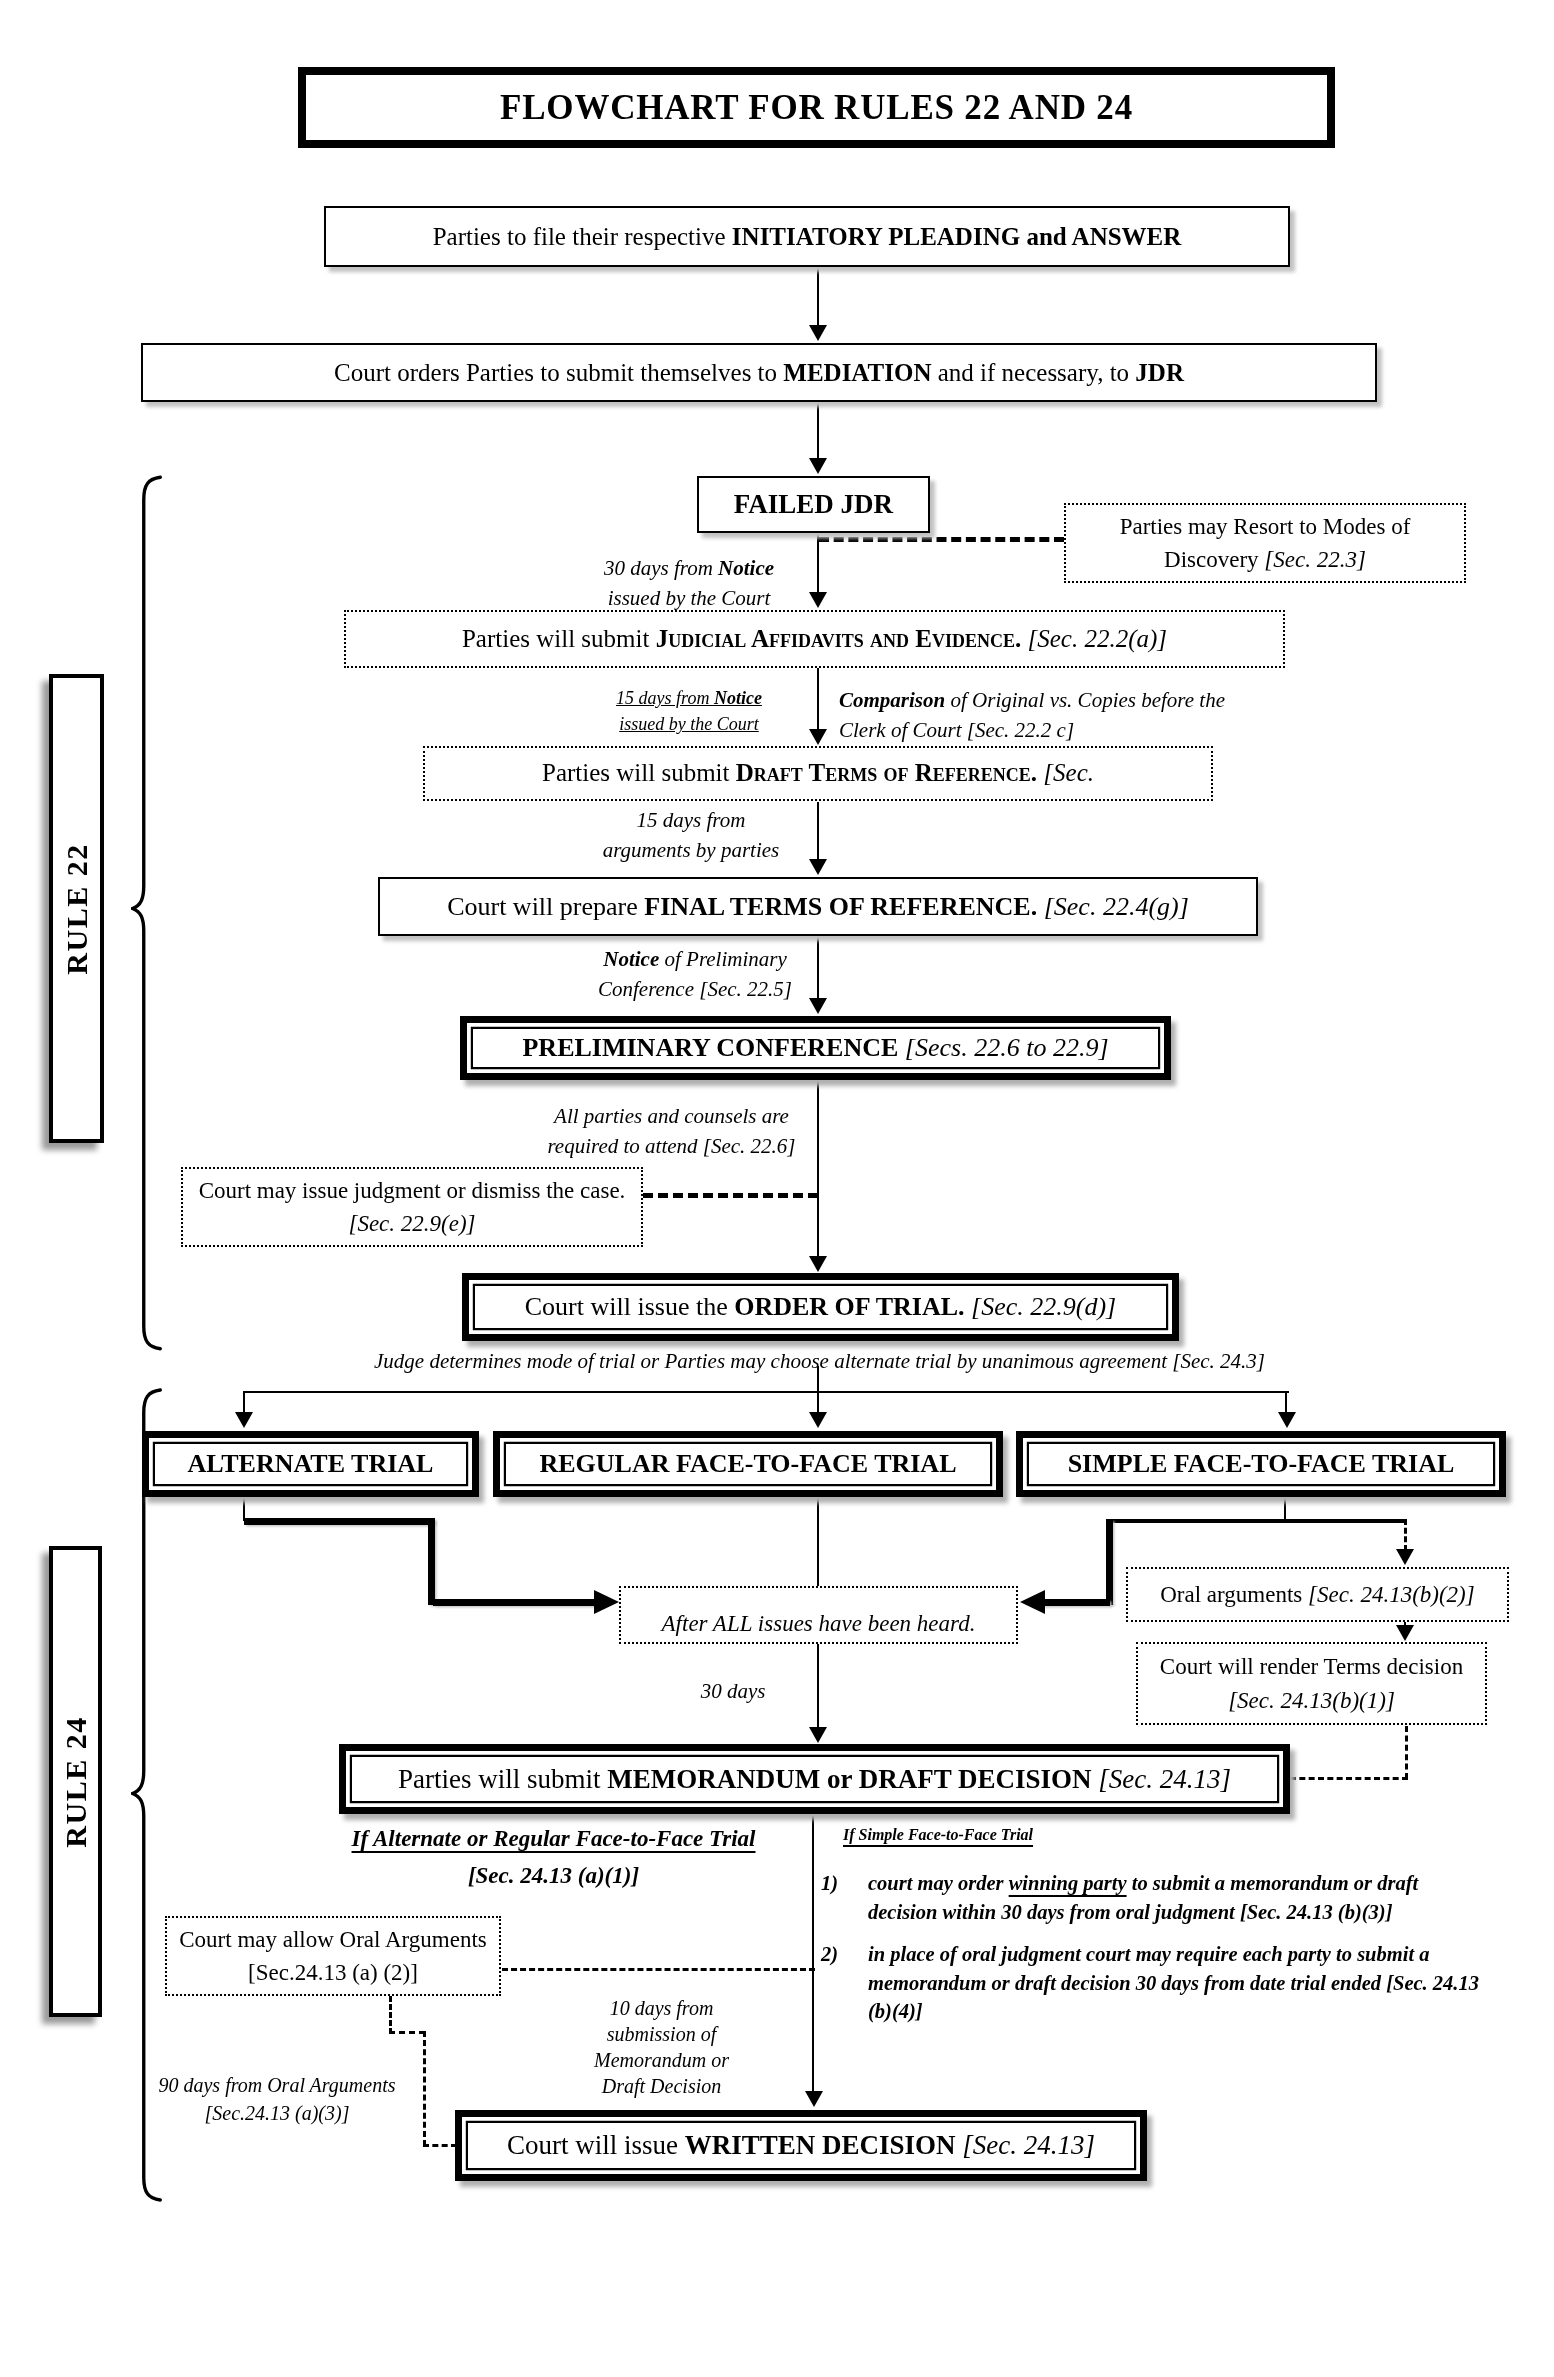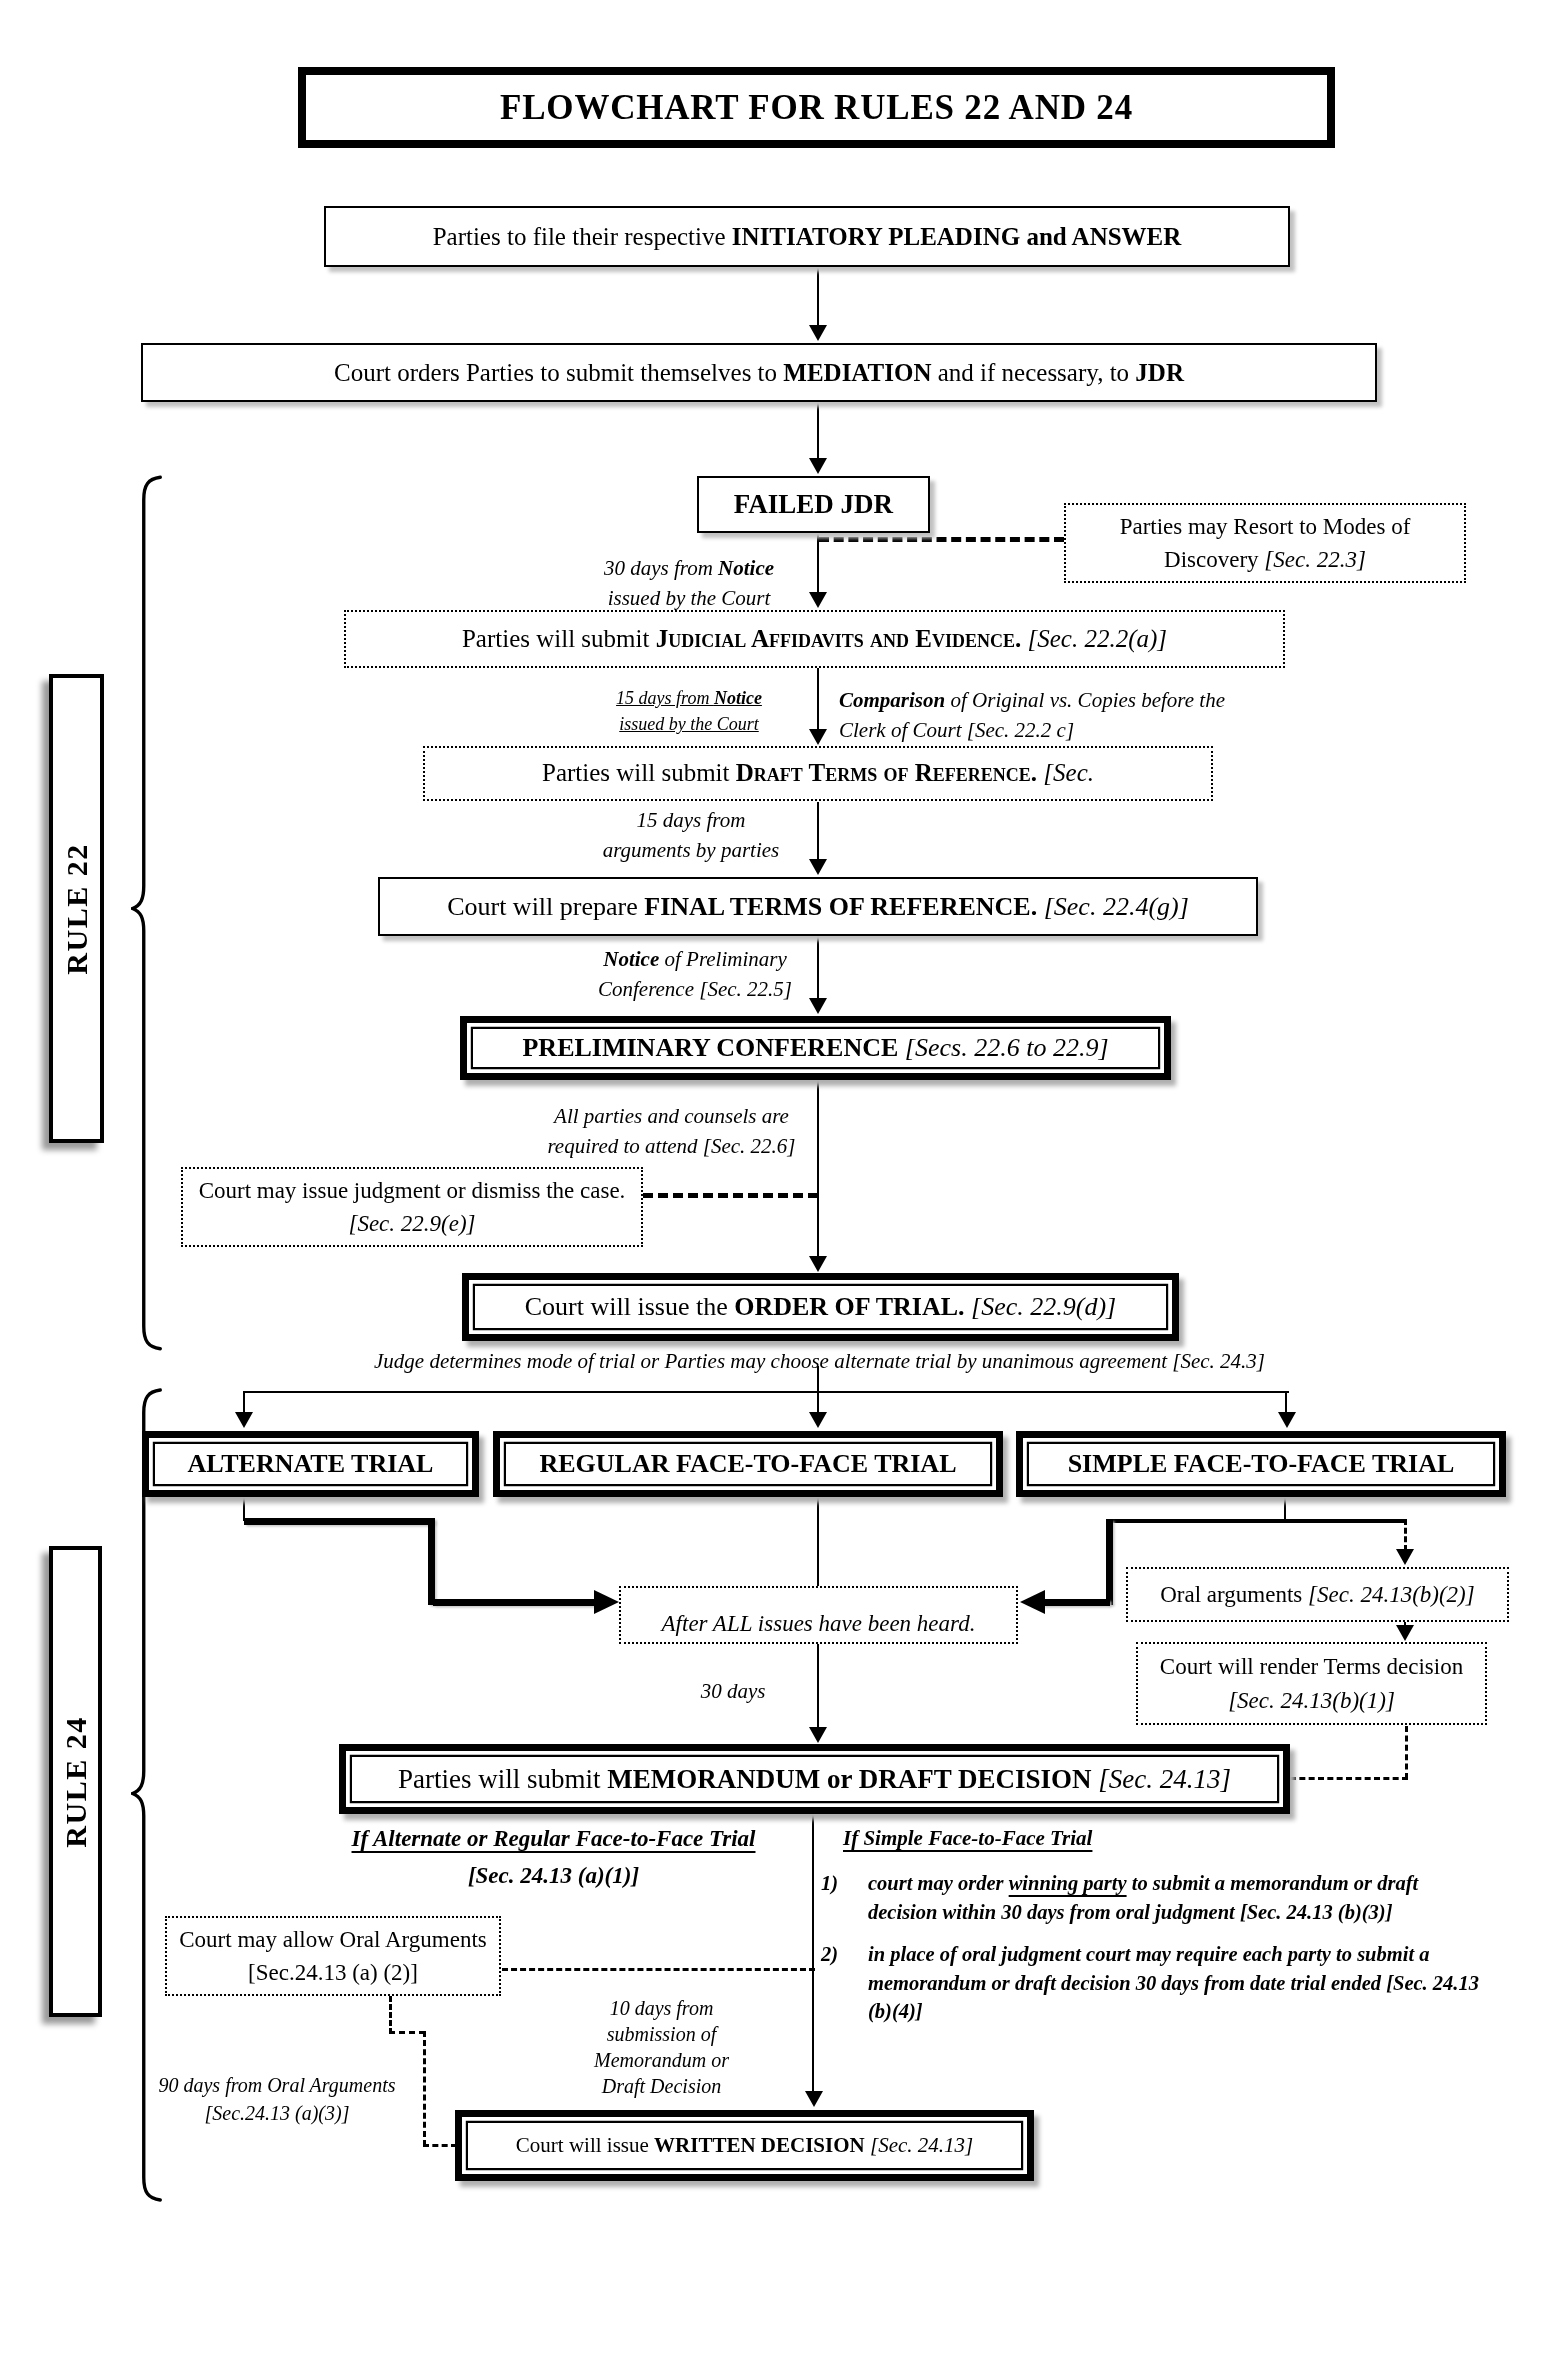--- a/index.html
+++ b/index.html
@@ -197,21 +197,21 @@
   </div>
 
   <div class="abs thick" style="left:339px;top:1744px;width:951px;height:70px;font-size:27px;">
     <div><span>Parties will submit </span><b>MEMORANDUM or DRAFT DECISION</b><span class="cite"> [Sec. 24.13]</span></div>
   </div>
 
   <div class="abs dotted" style="left:165px;top:1916px;width:336px;height:80px;font-size:23px;">
     <div><span>Court may allow Oral Arguments </span><span class="cite-up">[Sec.24.13 (a) (2)]</span></div>
   </div>
 
-  <div class="abs thick" style="left:455px;top:2110px;width:579px;height:71px;font-size:21px;">
+  <div class="abs thick" style="left:455px;top:2110px;width:692px;height:71px;font-size:27px;">
     <div><span>Court will issue </span><b>WRITTEN DECISION</b><span class="cite"> [Sec. 24.13]</span></div>
   </div>
 
   <div class="abs lbl" style="left:577px;top:553px;width:224px;font-size:21px;">
     <span>30 days from </span><b>Notice</b><br>
     <span>issued by the Court</span>
   </div>
 
   <div class="abs lbl" style="left:577px;top:685px;width:224px;font-size:18px;text-decoration:underline;">
     <span>15 days from </span><b>Notice</b><br>
@@ -243,21 +243,21 @@
 
   <div class="abs lbl" style="left:676px;top:1676px;width:114px;font-size:21px;">
     <span>30 days</span>
   </div>
 
   <div class="abs" style="left:326px;top:1826px;width:455px;text-align:center;font-size:23px;font-weight:bold;font-style:italic;">
     <div class="ul">If Alternate or Regular Face-to-Face Trial</div>
     <div style="margin-top:10.6px;">[Sec. 24.13 (a)(1)]</div>
   </div>
 
-  <div class="abs ul" style="left:843px;top:1826px;width:319px;font-size:21px;font-weight:bold;font-style:italic;">
+  <div class="abs ul" style="left:843px;top:1826px;width:319px;font-size:16px;font-weight:bold;font-style:italic;">
     <span>If Simple Face-to-Face Trial</span>
   </div>
 
   <div class="abs item" style="left:821px;top:1869px;width:664px;">
     <span class="num">1)</span>
     <span class="txt"><span>court may order </span><span class="ul">winning party</span><span> to submit a memorandum or draft decision within 30 days from oral judgment [Sec. 24.13 (b)(3)]</span></span>
   </div>
 
   <div class="abs item" style="left:821px;top:1940px;width:664px;">
     <span class="num">2)</span>

